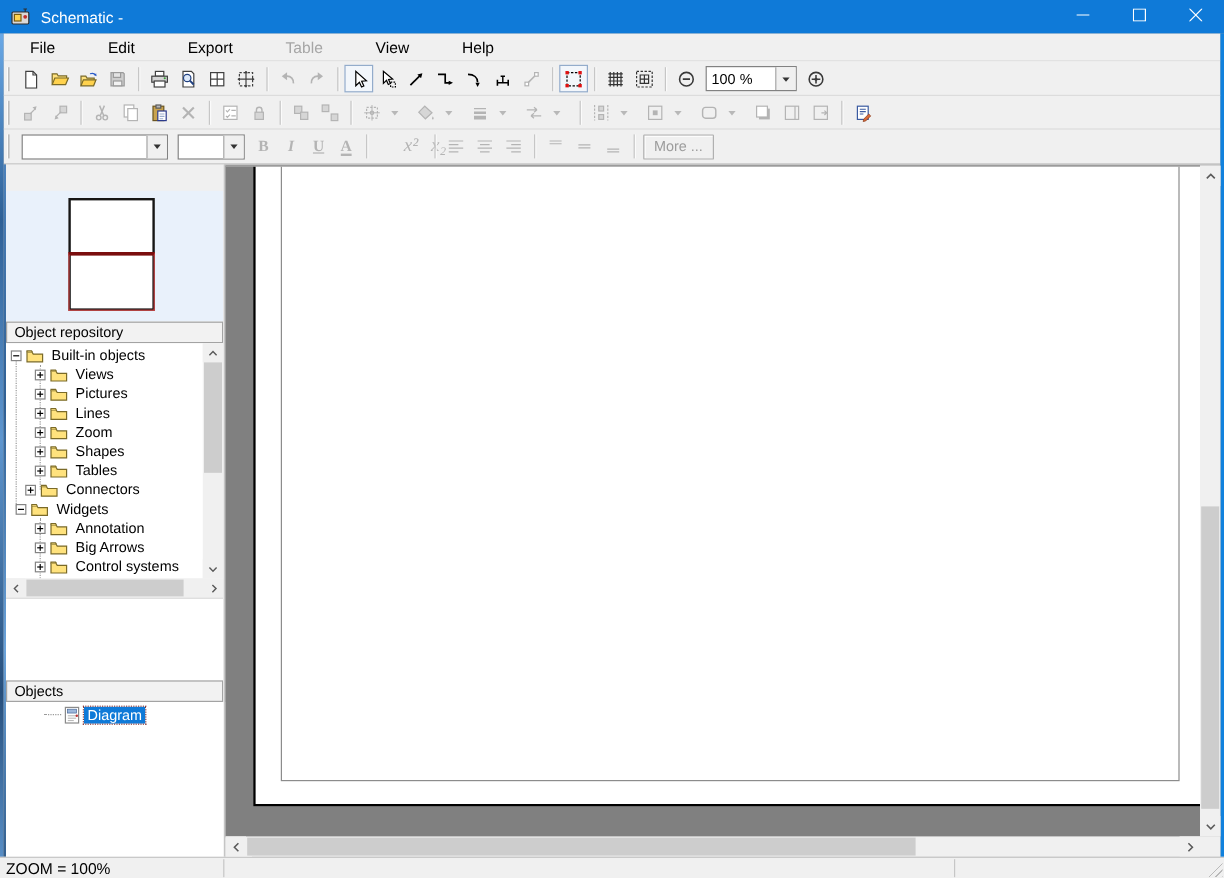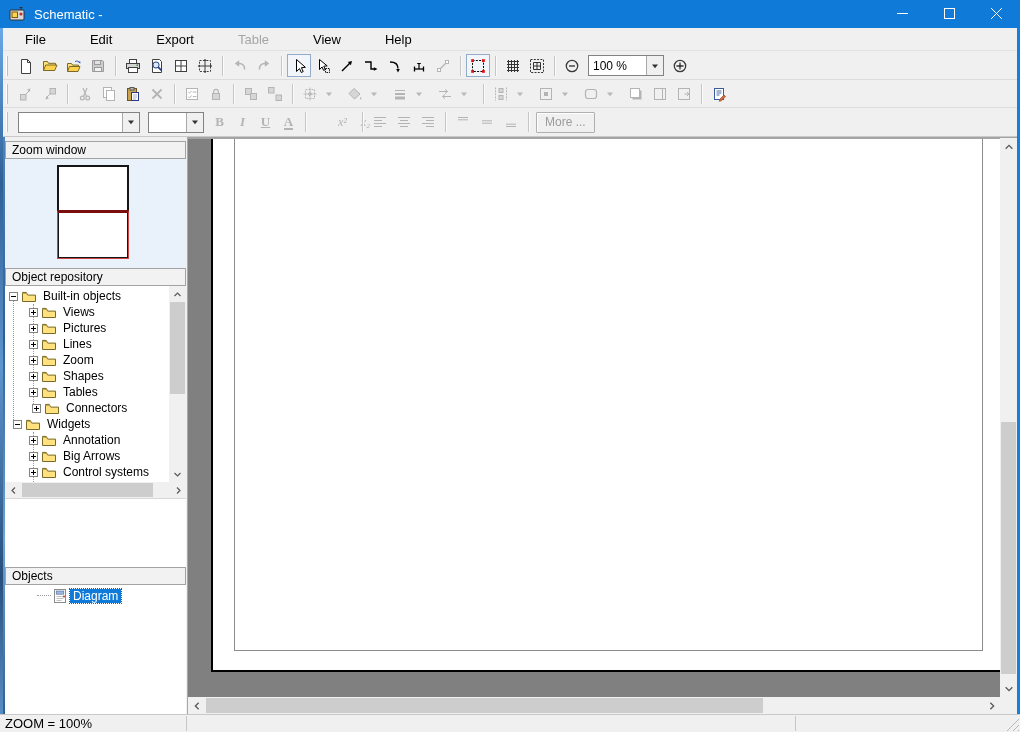--- a/index.html
+++ b/index.html
@@ -28,21 +28,21 @@
   .tb-btn.active{background:#f2f6fb;border-color:#93accb;}
   .tb-ico,.tb-ico svg{width:16px;height:16px;display:block;}
   .tb-sep{width:1px;height:20px;background:#c6c6c6;box-shadow:1px 0 0 #fbfbfb;margin:0 5px;flex:none;}
   .tb-dd{width:13px;height:23px;border:none;background:transparent;color:#8d8d8d;display:flex;align-items:center;justify-content:center;padding:0;margin-right:8px;flex:none;}
   .tb-dd.disabled{color:#b8b8b8;}
   .tb-text{font-size:13px;width:23px;}
   .g-bold{font-weight:bold;font-family:"Liberation Serif",serif;}
   .g-italic{font-style:italic;font-family:"Liberation Serif",serif;font-weight:bold;}
   .g-underline{text-decoration:underline;font-family:"Liberation Serif",serif;font-weight:bold;}
   .g-font-color{font-family:"Liberation Serif",serif;font-weight:bold;border-bottom:2px solid #b4b4b4;line-height:13px;}
-  .g-superscript,.g-subscript{font-family:"Liberation Serif",serif;font-style:italic;font-size:12px;margin-left:40px;}
+  .g-superscript,.g-subscript{font-family:"Liberation Serif",serif;font-style:italic;font-size:16px;margin-left:40px;}
   .tb-push{height:21px;padding:0 8px;font-size:12px;color:#9c9c9c;background:#f0f0f0;border:1px solid #b0b0b0;
     box-shadow:inset 1px 1px 0 #fff;border-radius:1px;margin-left:2px;flex:none;}
   .tb-combo{height:21px;box-sizing:border-box;background:#fff;border:1px solid #828282;display:flex;align-items:stretch;margin:0 4px;flex:none;}
   .combo-value{flex:1;font-size:12px;padding:3px 0 0 4px;color:#000;white-space:pre;overflow:hidden;}
   .combo-btn{width:16px;background:#f0f0f0;border-left:1px solid #a8a8a8;display:flex;align-items:center;justify-content:center;color:#333;}
   
   .edge-left{position:absolute;left:0;top:28px;width:3px;height:704px;
     background:linear-gradient(180deg,#69a8e6,#2e6096 22%,#5e96cf 48%,#274f7c 78%,#5e96cf);}
   .edge-left2{position:absolute;left:3px;top:137px;width:2px;height:577px;
     background:linear-gradient(180deg,#4d82bb,#2e5f93 35%,#6ba3da 70%,#335f8e);}
@@ -645,21 +645,20 @@
       </button>
       <span class="tb-sep"></span>
       <button class="tb-push">More ...</button>
     </div>
 
   <div class="edge-left"></div>
   <div class="edge-left2"></div>
   <div class="edge-right"></div>
 
   <div class="sidebar">
-    <div class="panel-header" id="hdr-zoom">Zoom window</div>
     <div class="zoom-preview">
       <div class="zp-page">
         <div class="zp-view"></div>
       </div>
     </div>
 
     <div class="panel-header" id="hdr-repo">Object repository</div>
     <div class="repo-tree">
       <div class="vguide" style="left:8px;top:10px;height:128px"></div>
       <div class="vguide" style="left:28px;top:18px;height:104px"></div>
@@ -728,21 +727,21 @@
           <div class="tree-row" style="padding-left: 24px;">
             <span class="expander plus"></span>
             <span class="t-folder">
               <svg viewBox="0 0 16 13">
                 <path d="M1.5 11.5v-8h4.2l1 1.6h7.8v6.4z" fill="#ffe27d" stroke="#7a6a28"></path>
                 <path d="M1.5 3.5V2.4h3.8l.7 1.1" fill="#ffe27d" stroke="#7a6a28"></path>
               </svg>
             </span>
             <span class="tree-label">Tables</span>
           </div>
-          <div class="tree-row" style="padding-left: 27px;">
+          <div class="tree-row" style="padding-left: 16px;">
             <span class="expander plus"></span>
             <span class="t-folder">
               <svg viewBox="0 0 16 13">
                 <path d="M1.5 11.5v-8h4.2l1 1.6h7.8v6.4z" fill="#ffe27d" stroke="#7a6a28"></path>
                 <path d="M1.5 3.5V2.4h3.8l.7 1.1" fill="#ffe27d" stroke="#7a6a28"></path>
               </svg>
             </span>
             <span class="tree-label">Connectors</span>
           </div>
           <div class="tree-row" style="padding-left: 8px;">

